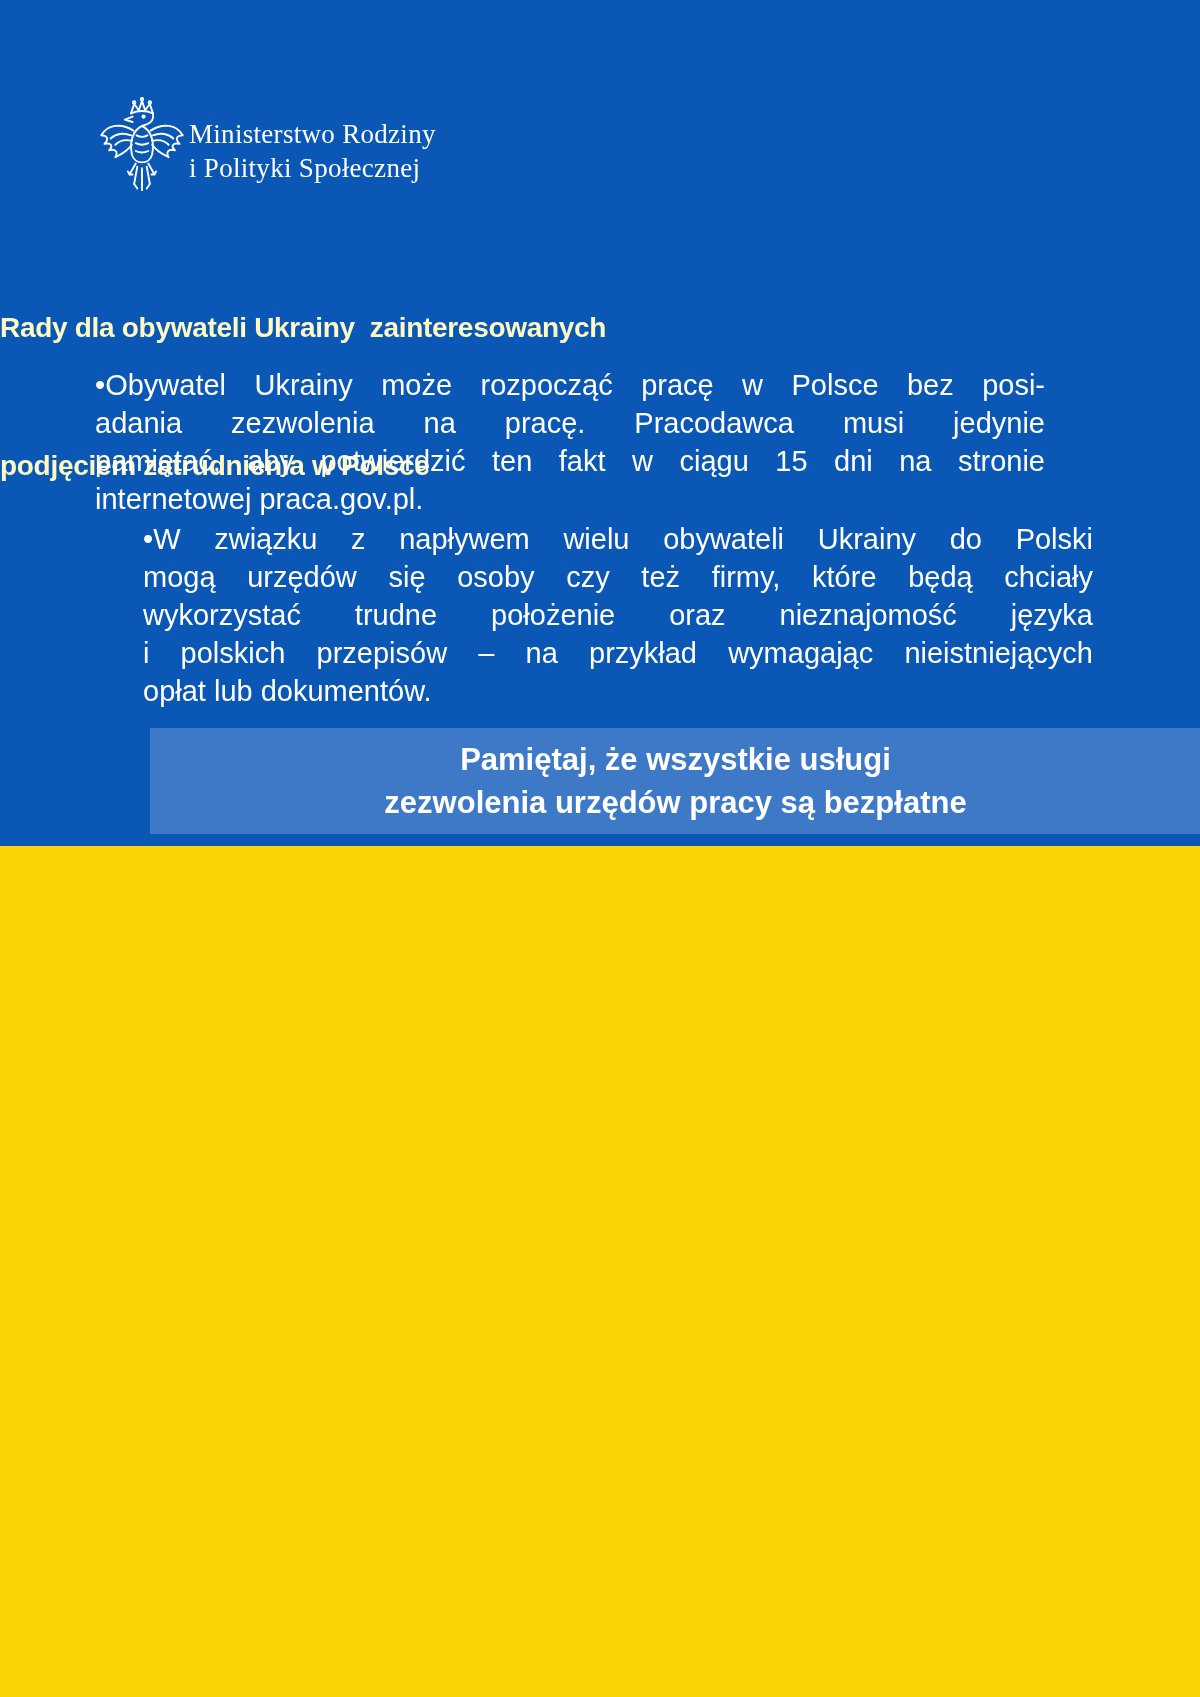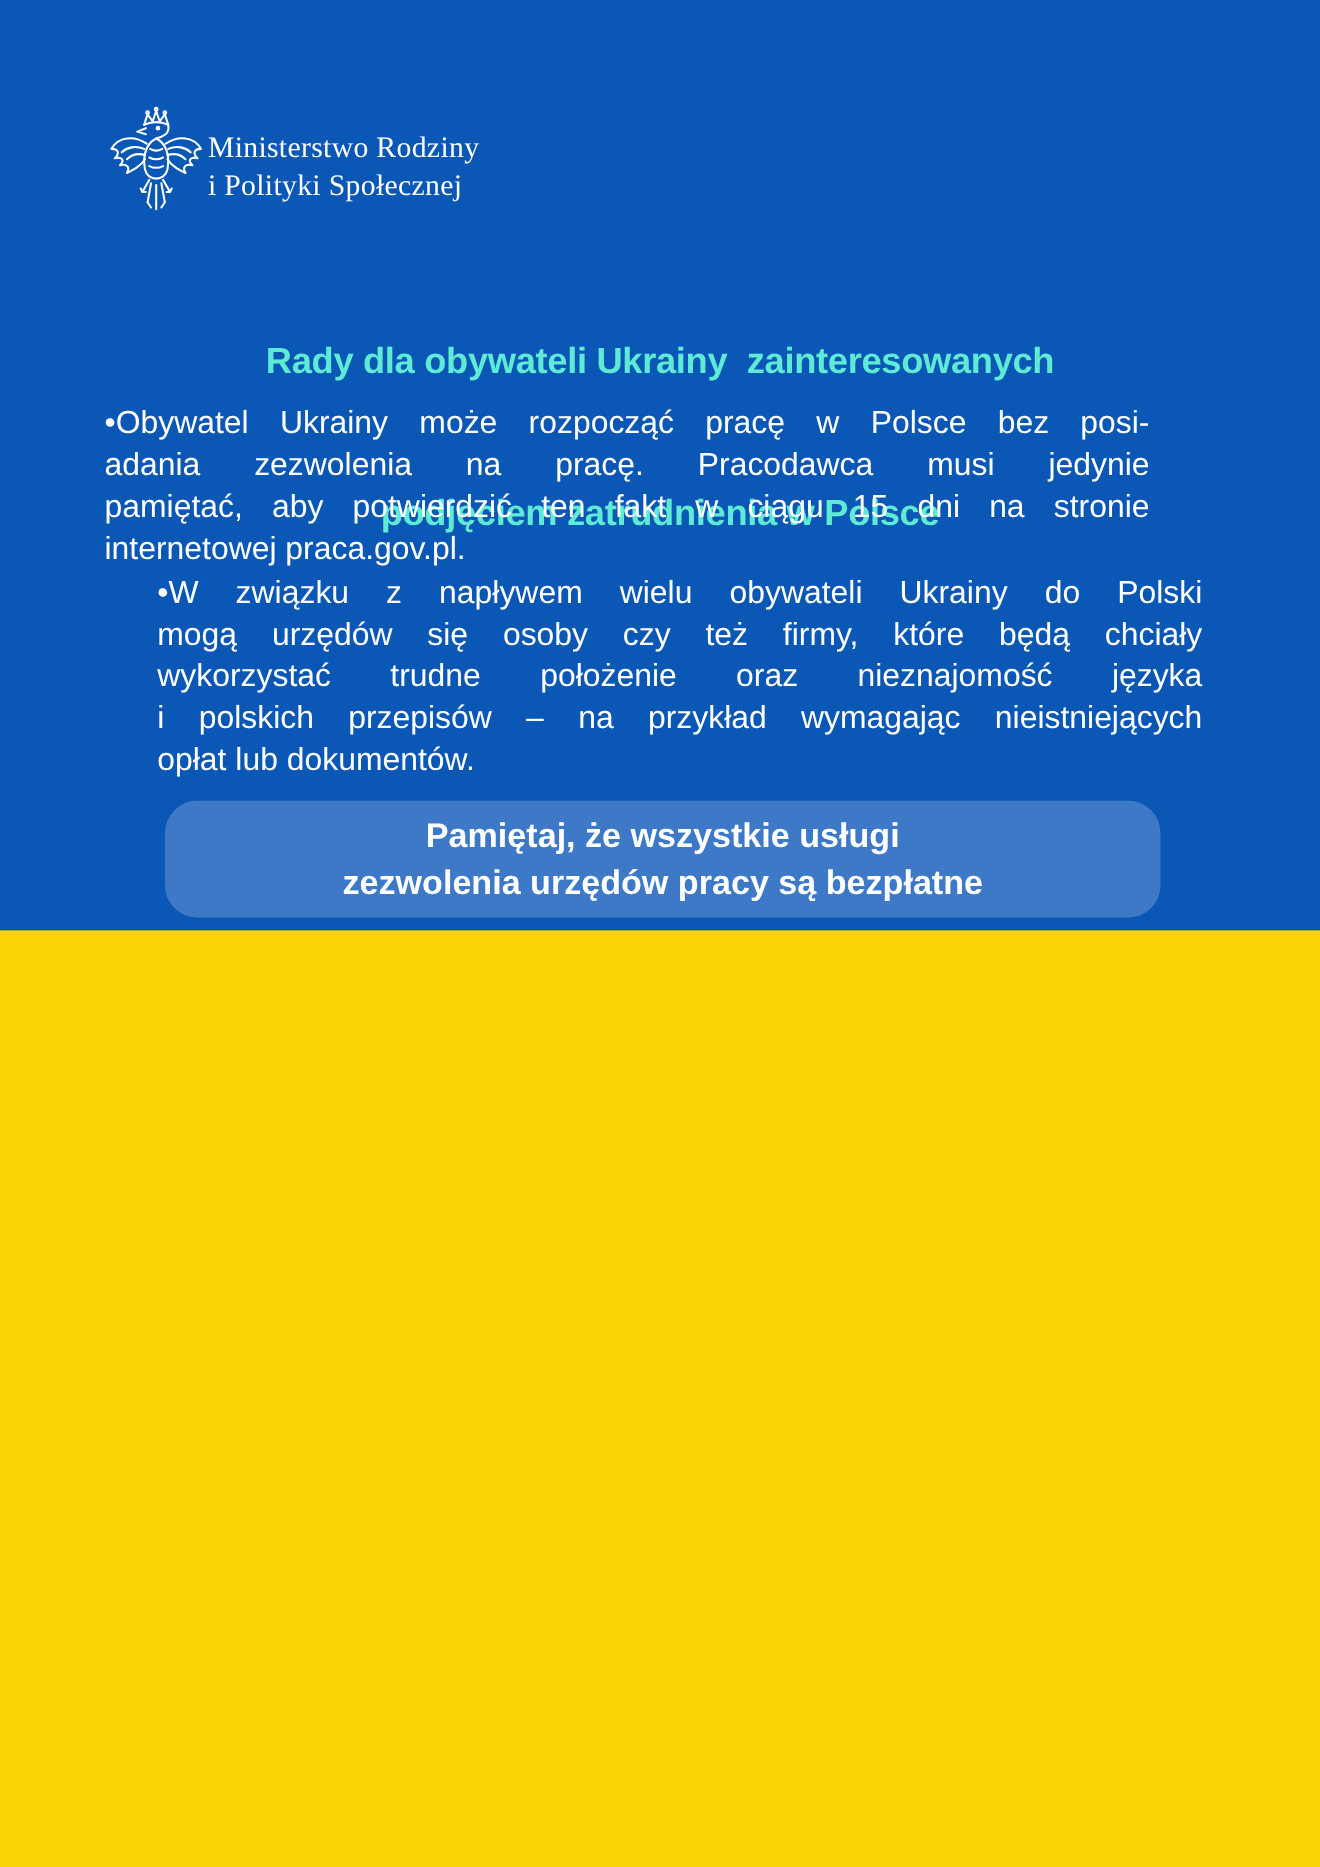--- a/index.html
+++ b/index.html
@@ -13,39 +13,39 @@
   
   .logo-row{position:absolute;top:96px;left:95px;display:flex;align-items:center;}
   .eagle{width:94px;height:110px;flex:0 0 auto;}
   .ministry{
     color:#ffffff;font-family:"Liberation Serif",serif;
     font-size:27px;line-height:34px;letter-spacing:.3px;
   }
 
   
   .poster-title{
-    position:absolute;top:213px;left:0;width:1200px;text-align:center;
-    color:#5eead4;font-weight:bold;font-size:33px;line-height:46px;
+    position:absolute;top:213px;left:0;width:1200px;text-align:left;
+    color:#fef9c3;font-weight:bold;font-size:28px;line-height:46px;
     letter-spacing:-.3px;white-space:pre;
   }
 
   
   .para{position:absolute;left:95px;width:950px;font-size:29px;line-height:38px;}
   .blue-text{color:#ffffff;}
   .jl{text-align:justify;text-align-last:justify;}
   .ll{text-align:left;}
 
   .p-blue-1{top:366px;}
   .p-blue-2{top:520px;margin-left:48px;}
 
   .notice-box{
-    position:absolute;top:728px;left:150px;width:905px;height:106px;
+    position:absolute;top:728px;left:150px;width:1051px;height:106px;
     background:#3d79c7;color:#ffffff;font-weight:bold;
     font-size:31px;line-height:43px;text-align:center;
-    display:flex;flex-direction:column;justify-content:center;border-radius:29px;
+    display:flex;flex-direction:column;justify-content:center;
   }
 </style>
 </head>
 <body>
 
 <div class="page">
 
   <div class="blue-section">
 
     <div class="logo-row">

